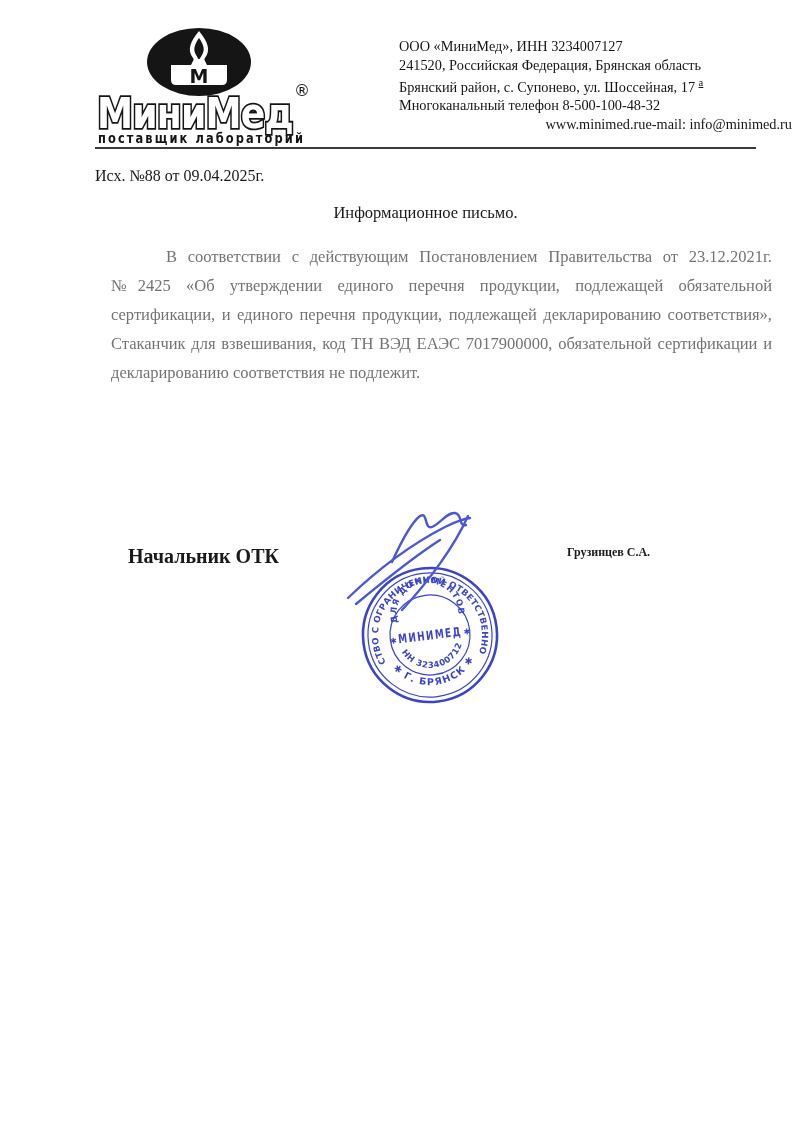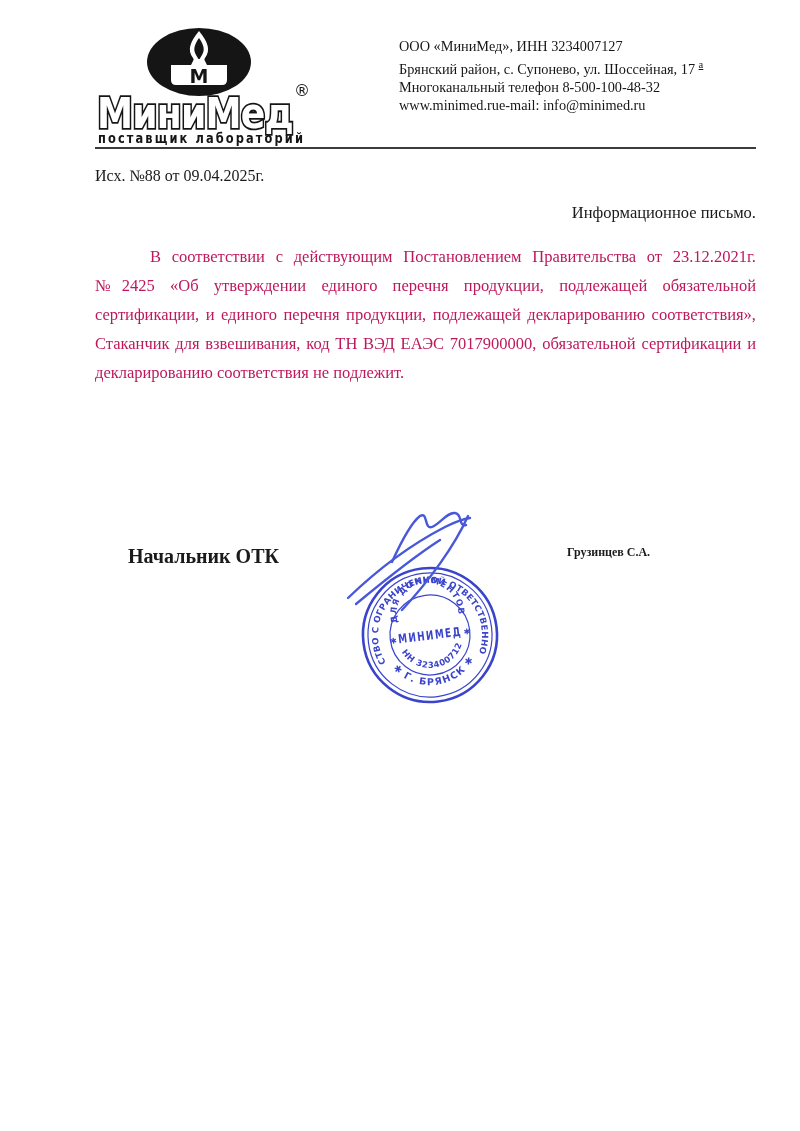--- a/index.html
+++ b/index.html
@@ -9,36 +9,36 @@
     font-family:"Liberation Serif", serif; color:#1a1a1a; overflow:hidden;
     margin:0 auto;
   }
   
   .logo-svg { position:absolute; left:95px; top:24px; width:225px; height:122px; }
   .header-info {
     position:absolute; left:363px; top:37px; width:393px;
     font-weight:normal; font-size:14.3px; line-height:18.5px;
     white-space:nowrap; color:#161616;margin-left:36px;
   }
-  .header-info .webline { display:flex; justify-content:flex-start; width:393px; }
+  .header-info .webline { display:flex; justify-content:flex-end; width:393px; }
   .header-info sup.lot { font-size:10.5px; text-decoration:underline; }
   .divider {
     position:absolute; left:95px; top:147px; width:661px; height:2px;
     background:#3b3b3b;
   }
   
   .ref-line   { position:absolute; left:95px;  top:167px; font-size:16px; }
   .letter-title {
     position:absolute; left:95px; top:203px; width:661px;
-    text-align:right; font-size:16.5px;
+    text-align:center; font-size:16.5px;
   }
   .letter-body {
-    position:absolute; left:95px; top:242px; width:661px;
+    position:absolute; left:111px; top:242px; width:661px;
     font-size:16.5px; line-height:29px; text-align:justify; text-indent:55px;
-    color:#be185d;
+    color:#737373;
   }
   .sig-role { position:absolute; left:128px; top:545px; font-size:20px; font-weight:bold; }
   .sig-name { position:absolute; left:567px; top:545px; font-size:12px; font-weight:bold; }
   
   .stamp-svg { position:absolute; left:330px; top:505px; width:220px; height:210px; opacity:.93; }
   .stamp-svg text { font-family:"DejaVu Sans", sans-serif; }
   .logo-svg  text { font-family:"DejaVu Sans", sans-serif; }
 </style>
 </head>
 <body>
@@ -53,20 +53,21 @@
       <path fill="#ffffff" d="M76 41 H96 L99 35 H109 L112 41 H132 V56 Q132 61 127 61 H81 Q76 61 76 56 Z"></path>
       <text x="104" y="59" font-size="19" font-weight="bold" fill="#151515" text-anchor="middle">М</text>
     </g>
     <text x="2" y="104" font-size="43" font-weight="bold" fill="#ffffff" stroke="#151515" stroke-width="3.6" paint-order="stroke" letter-spacing="-1" textLength="196" lengthAdjust="spacingAndGlyphs">МиниМед</text>
     <text x="199" y="72" font-size="16" fill="#151515">®</text>
     <text x="3" y="119" font-size="13.6" font-weight="bold" fill="#151515" letter-spacing="2.5" textLength="207" lengthAdjust="spacingAndGlyphs">поставщик лабораторий</text>
   </svg>
 
   <div class="header-info">
     <div>ООО «МиниМед», ИНН 3234007127</div>
+    <div>241520, Российская Федерация, Брянская область</div>
     <div><span>Брянский район, с. Супонево,  ул. Шоссейная, 17 </span><sup class="lot">а</sup></div>
     <div>Многоканальный телефон 8-500-100-48-32</div>
     <div class="webline">
       <span>www.minimed.ru</span>
       <span>e-mail: info@minimed.ru</span>
     </div>
   </div>
 
   <div class="divider"></div>
 

